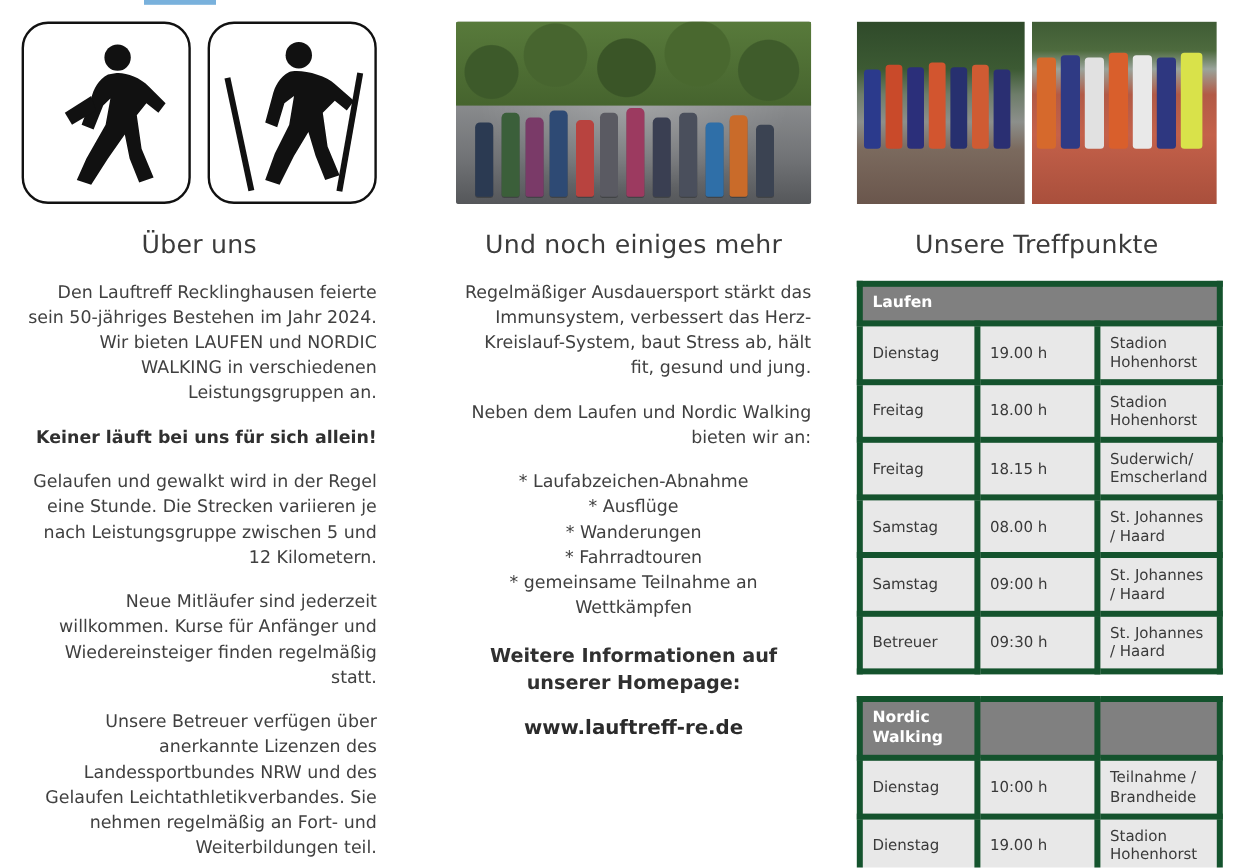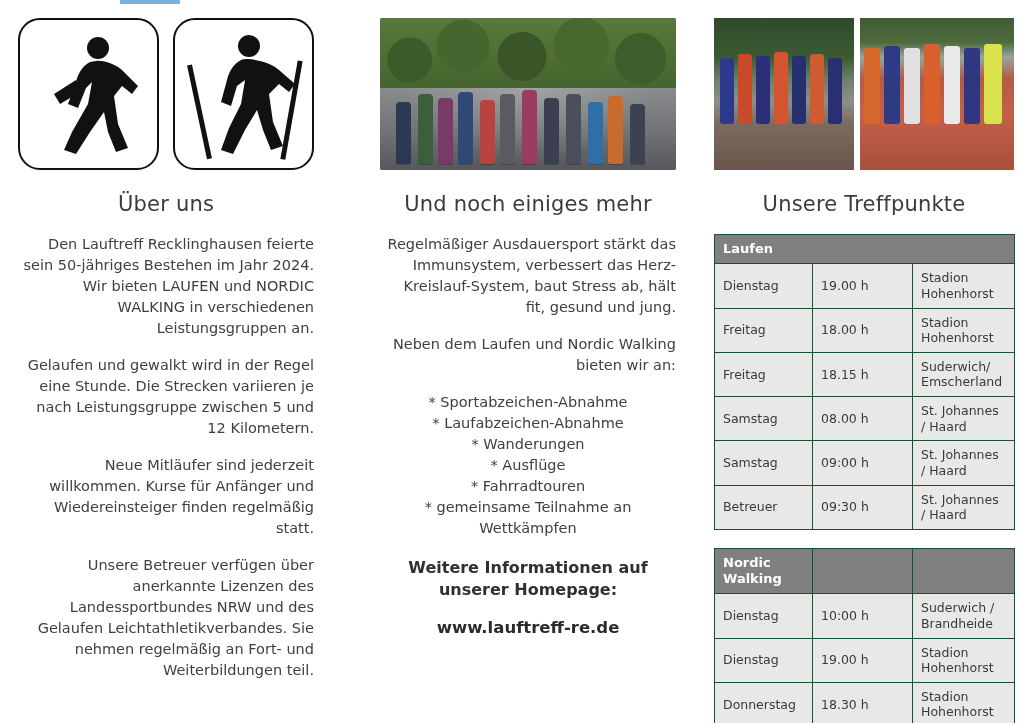--- a/index.html
+++ b/index.html
@@ -164,21 +164,21 @@
   
   table.meet {
     border-collapse: collapse;
     width: 300px;
     font-size: 12.5px;
     color: #3a3a3a;
     table-layout: fixed;
   }
   table.meet + table.meet { margin-top: 18px; }
   table.meet th, table.meet td {
-    border: 1px solid #14532d;
+    border: 5px solid #14532d;
     padding: 6px 8px;
     vertical-align: middle;
     line-height: 1.25;
   }
   table.meet th {
     background: #808080;
     color: #ffffff;
     font-weight: 700;
     text-align: left;
     font-size: 13px;
@@ -226,20 +226,21 @@
             <rect x="114" y="40" width="5" height="100" transform="rotate(10 116 90)"></rect>
           </g>
         </svg>
       </div>
     </div>
 
     <h2 class="section-title">Über uns</h2>
 
     <div class="body-text">
       <p>Den Lauftreff Recklinghausen feierte sein 50-jähriges Bestehen im Jahr 2024. Wir bieten LAUFEN und NORDIC WALKING in verschiedenen Leistungsgruppen an.</p>
+      <p class="bold">Keiner läuft bei uns für sich allein!</p>
       <p>Gelaufen und gewalkt wird in der Regel eine Stunde. Die Strecken variieren je nach Leistungsgruppe zwischen 5 und 12 Kilometern.</p>
       <p>Neue Mitläufer sind jederzeit willkommen. Kurse für Anfänger und Wiedereinsteiger finden regelmäßig statt.</p>
       <p>Unsere Betreuer verfügen über anerkannte Lizenzen des Landessportbundes NRW und des Gelaufen Leichtathletikverbandes. Sie nehmen regelmäßig an Fort- und Weiterbildungen teil.</p>
     </div>
   </div>
 
   <div class="col col-mid">
 
     <div class="photo photo-runners">
       <div class="ph-road">
@@ -260,24 +261,23 @@
     </div>
 
     <h2 class="section-title">Und noch einiges mehr</h2>
 
     <div class="body-text">
       <p>Regelmäßiger Ausdauersport stärkt das Immunsystem, verbessert das Herz-Kreislauf-System, baut Stress ab, hält fit, gesund und jung.</p>
       <p>Neben dem Laufen und Nordic Walking bieten wir an:</p>
     </div>
 
     <div class="list-block">
-      <div>* Sportabzeichen-Abnahme</div>
       <div>* Laufabzeichen-Abnahme</div>
+      <div>* Ausflüge</div>
       <div>* Wanderungen</div>
-      <div>* Ausflüge</div>
       <div>* Fahrradtouren</div>
       <div>* gemeinsame Teilnahme an Wettkämpfen</div>
     </div>
 
     <div class="cta">Weitere Informationen auf unserer Homepage:</div>
     <div class="url">www.lauftreff-re.de</div>
   </div>
 
   <div class="col col-right">
 
@@ -363,21 +363,21 @@
         <tr>
           <th>Nordic Walking</th>
           <th></th>
           <th></th>
         </tr>
       </thead>
       <tbody>
         <tr>
           <td>Dienstag</td>
           <td>10:00 h</td>
-          <td>Suderwich / Brandheide</td>
+          <td>Teilnahme / Brandheide</td>
         </tr>
         <tr>
           <td>Dienstag</td>
           <td>19.00 h</td>
           <td>Stadion Hohenhorst</td>
         </tr>
         <tr>
           <td>Donnerstag</td>
           <td>18.30 h</td>
           <td>Stadion Hohenhorst</td>

